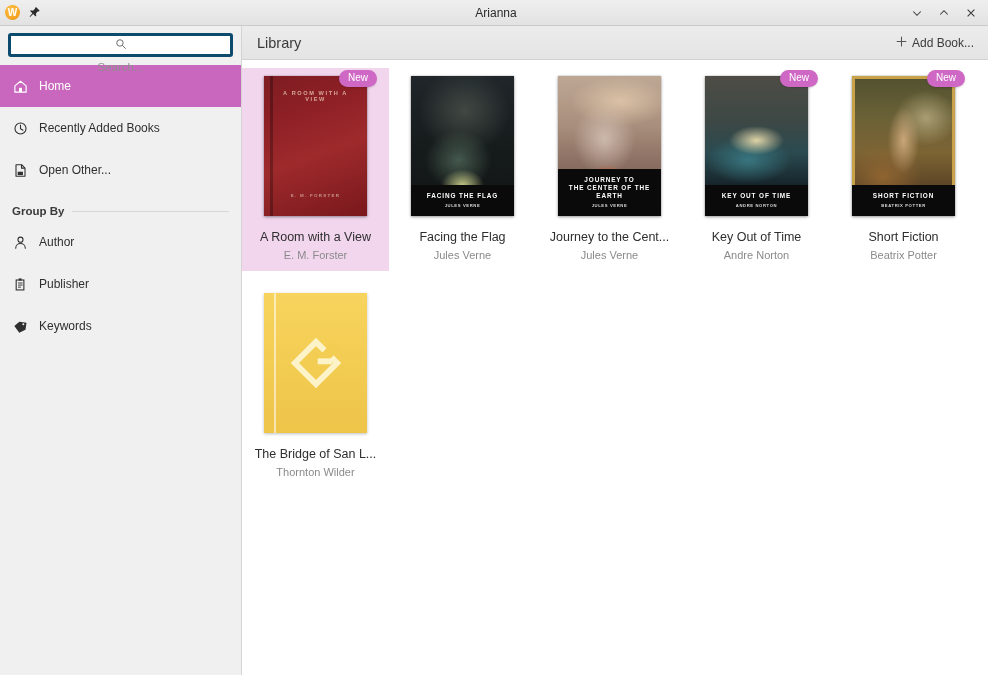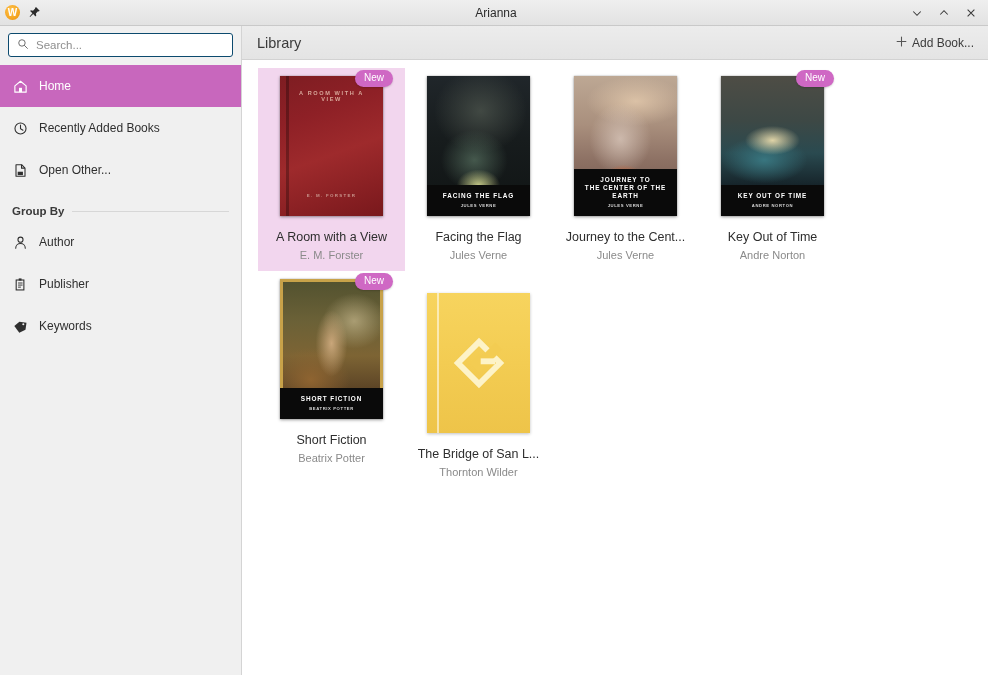--- a/index.html
+++ b/index.html
@@ -50,23 +50,23 @@
     width: 242px; min-width: 242px;
     background: #f0f0f0;
     border-right: 1px solid #d4d4d4;
     padding-top: 7px;
     position: relative;
   }
   .search-wrap { padding: 0 8px 8px 8px; }
   .search-box {
     display: flex; align-items: center; gap: 7px;
     background: #ffffff;
-    border: 1px solid #0c4a6e;
+    border: 3px solid #0c4a6e;
     border-radius: 3px;
-    height: 24px; padding: 0 8px;
+    height: 24px; padding: 0 8px; flex-direction: column;
   }
   .search-box .ph { font-size: 11.5px; color: #8e8e8e; }
 
   .nav-item {
     display: flex; align-items: center; gap: 11px;
     height: 42px; padding: 0 0 0 12px;
     font-size: 12px; color: #2f2f2f;
   }
   .nav-item.active {
     background: #c867bd; color: #ffffff;
@@ -90,21 +90,21 @@
     padding: 0 14px 0 15px;
   }
   .header-title { font-size: 14.5px; color: #3b3b3b; }
   .add-book {
     margin-left: auto; display: flex; align-items: center; gap: 4px;
     font-size: 12px; color: #3b3b3b;
   }
   .plus { font-size: 16px; color: #555; line-height: 1; font-weight: 300; }
 
   .grid {
-    flex: 1; padding: 8px 0 0 16px;
+    flex: 1; padding: 8px 0 0 0;
     display: flex; flex-wrap: wrap;
     align-content: flex-start;
   }
   .book {
     width: 147px;
     padding: 8px 6px 10px 6px;
     display: flex; flex-direction: column; align-items: center;
     position: relative;
   }
   .book.selected { background: #f2d6ee; }

